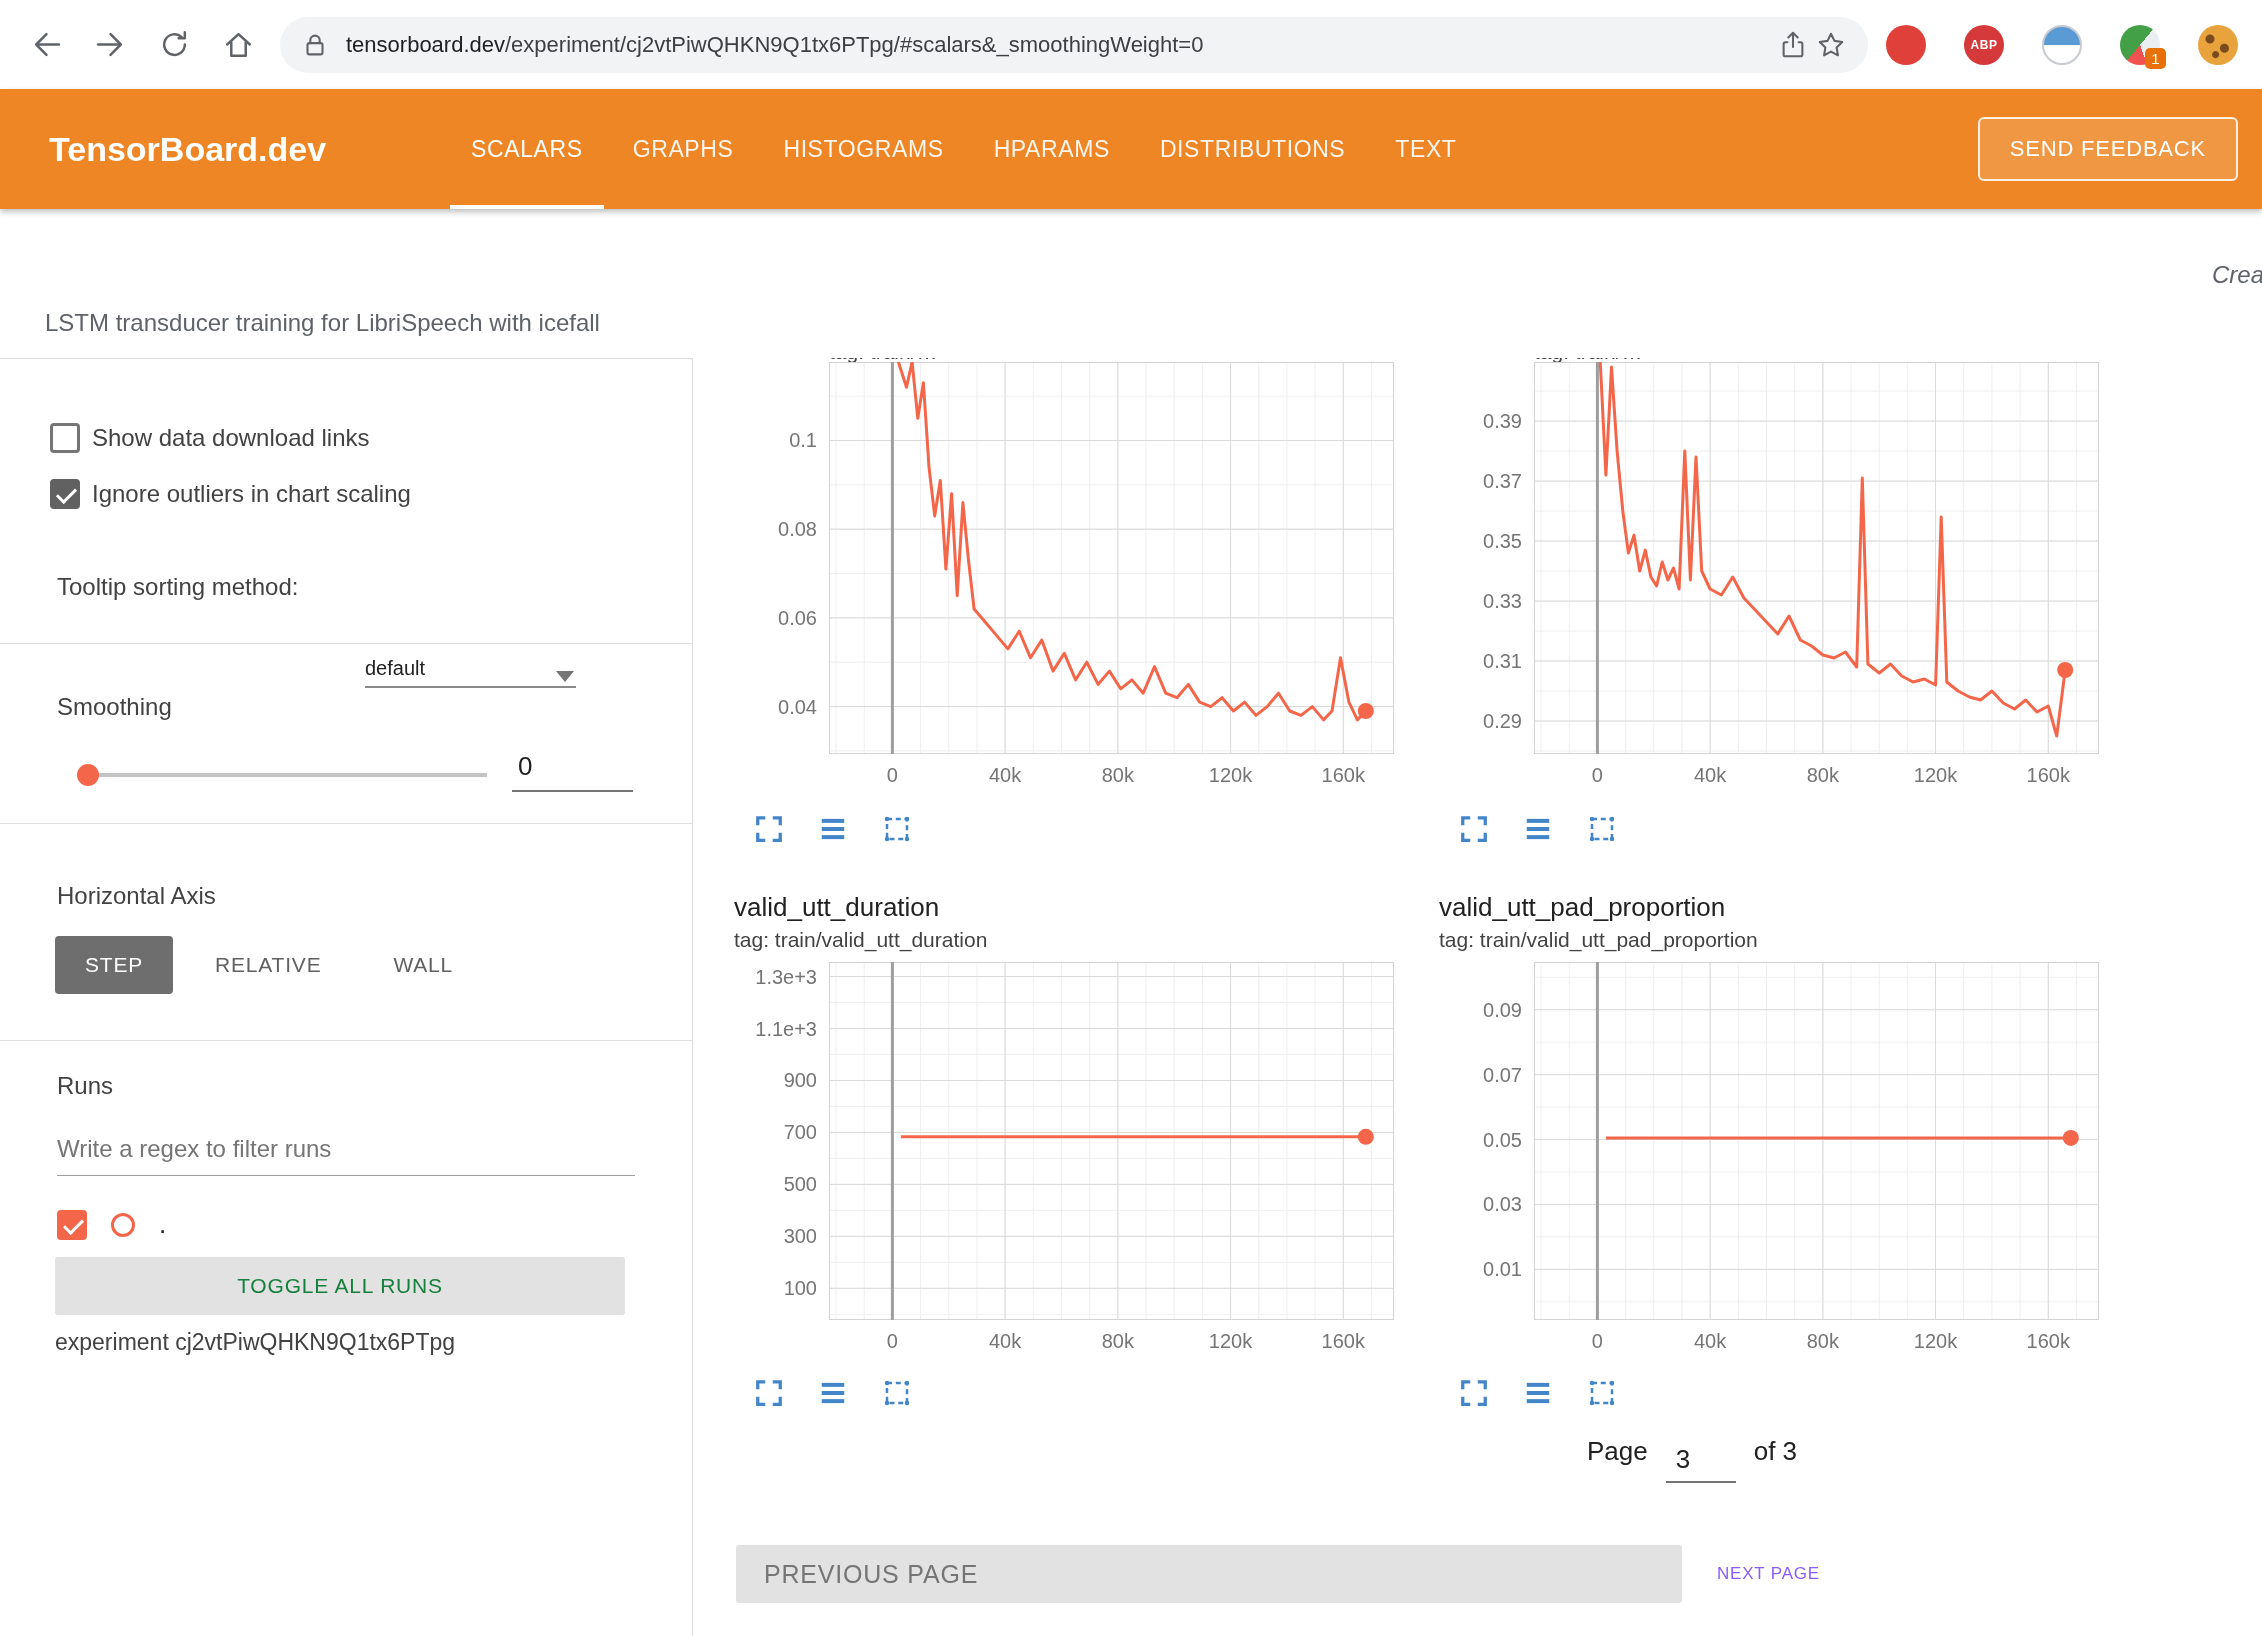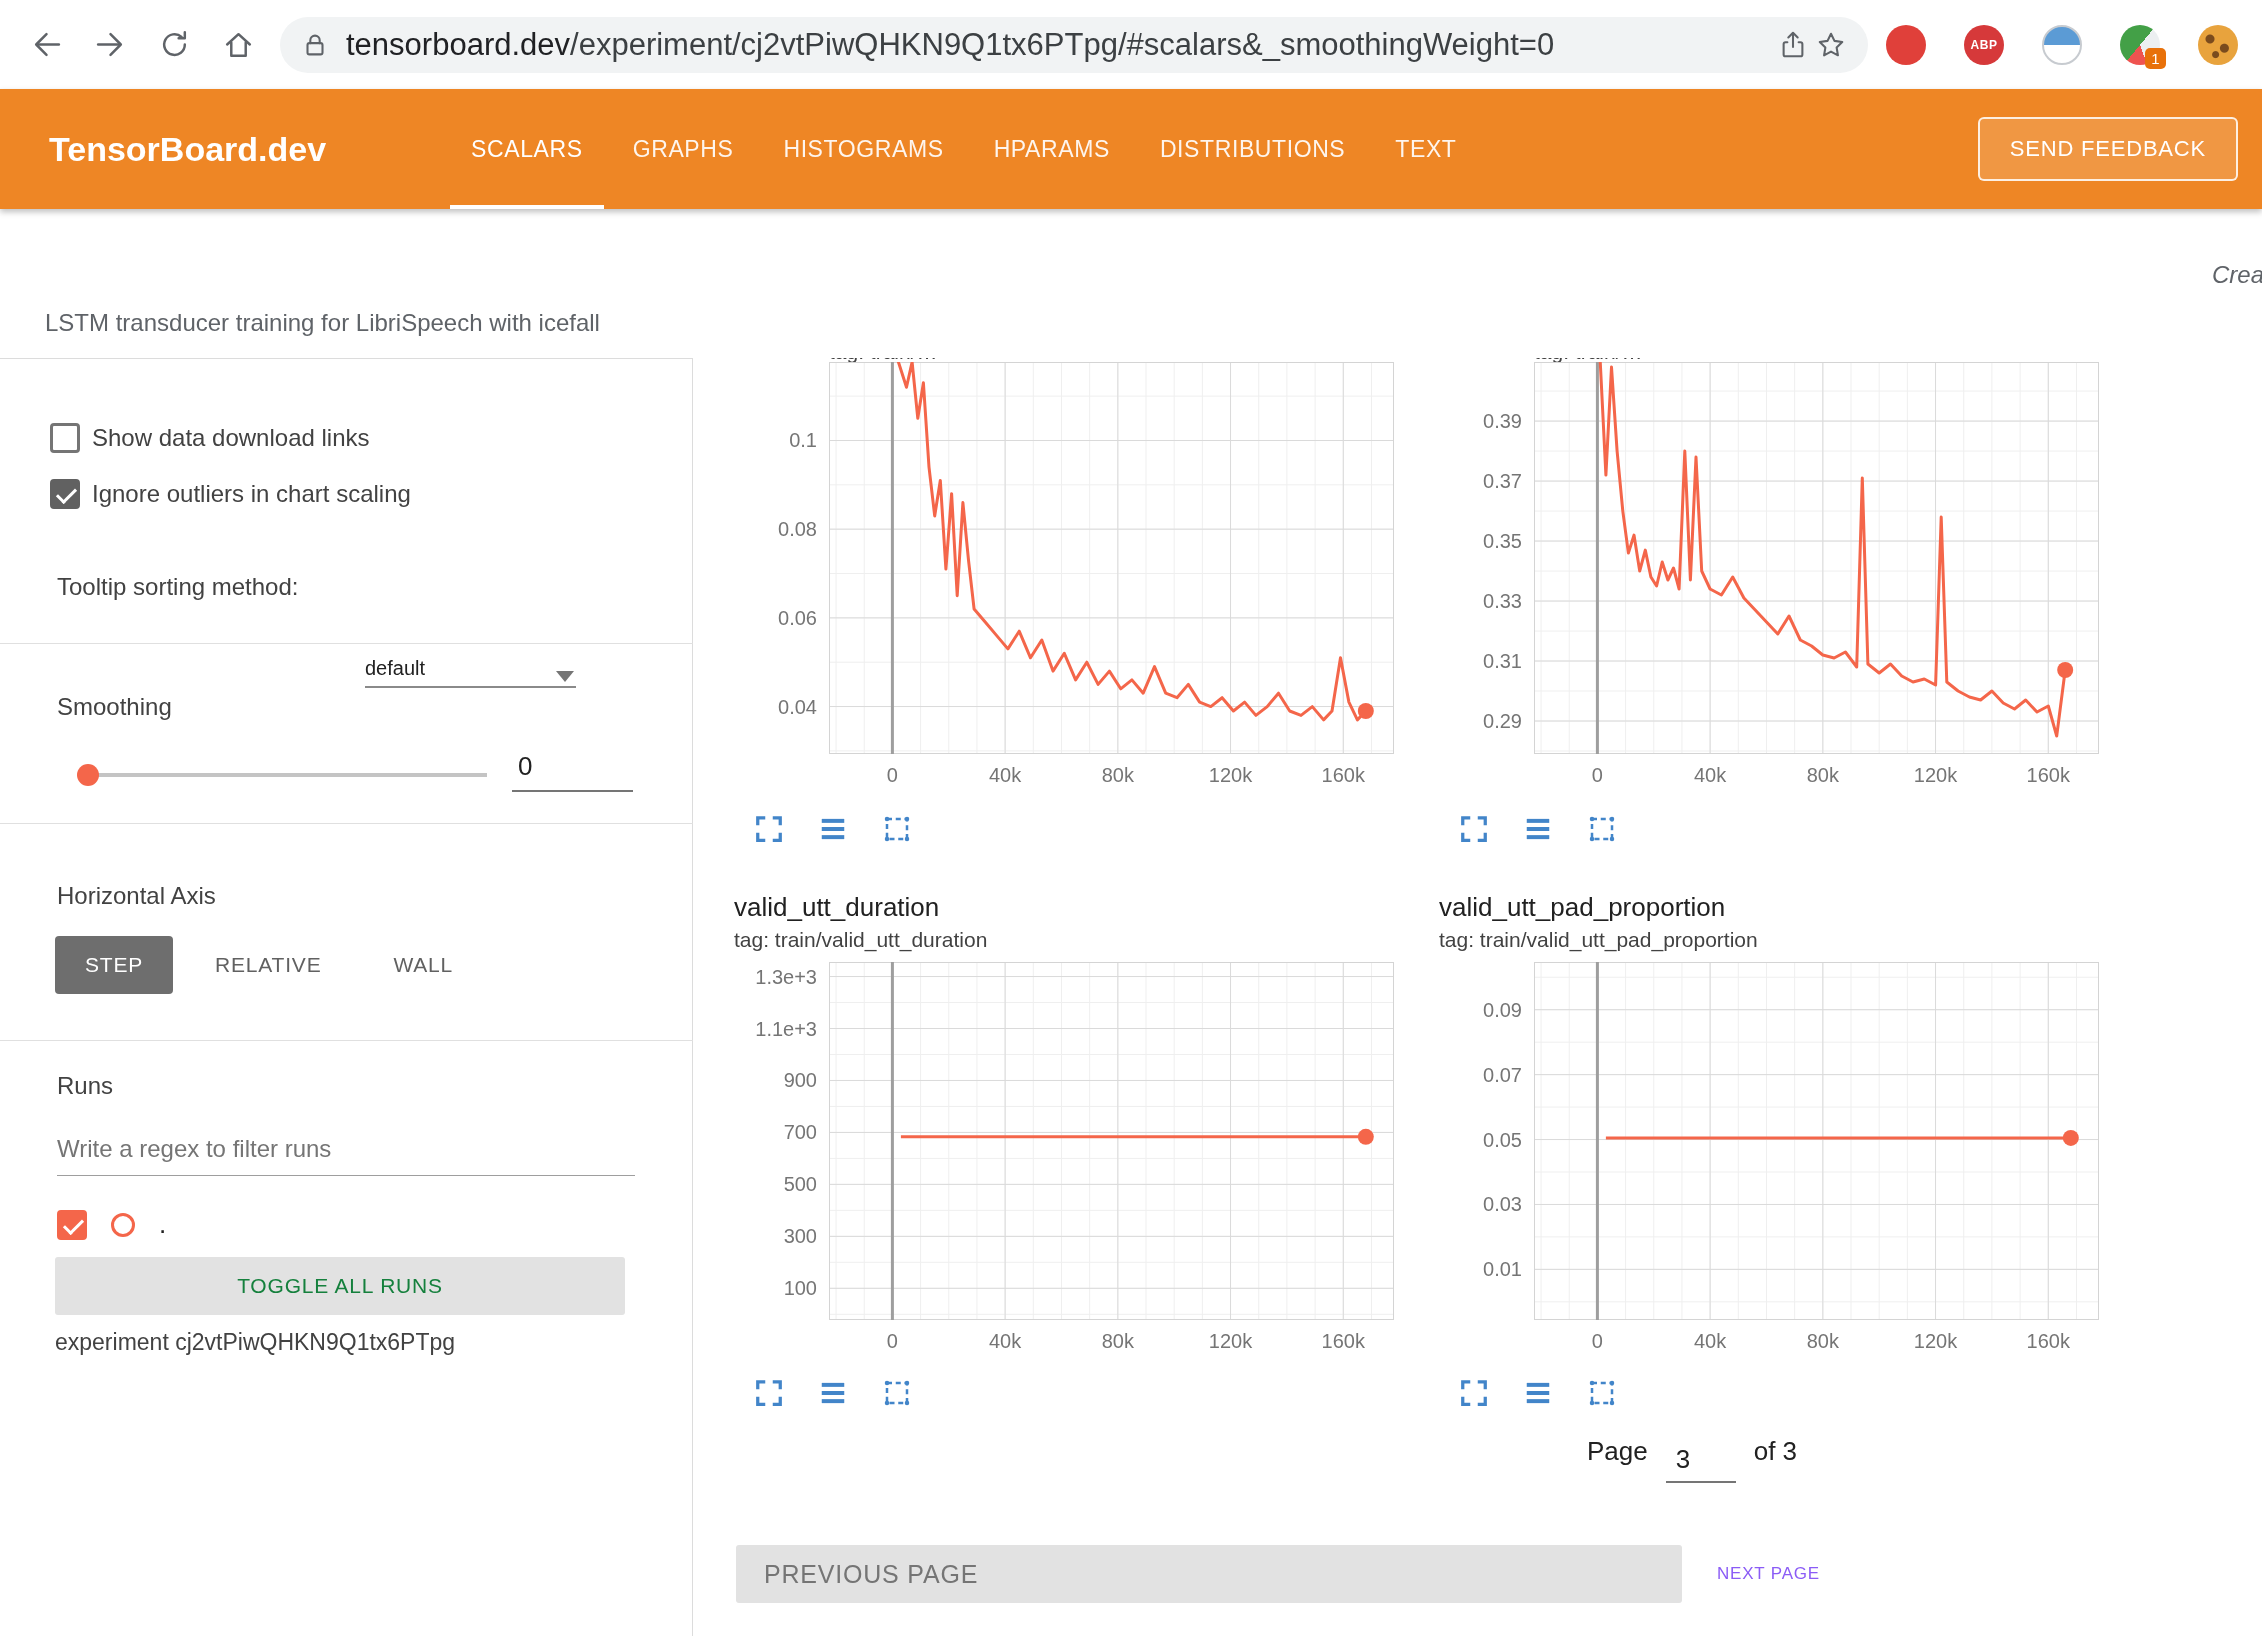--- a/index.html
+++ b/index.html
@@ -7,21 +7,21 @@
   body { font-family:"Liberation Sans", sans-serif; background:#fff; overflow:hidden; }
   .page { position:relative; width:2262px; height:1636px; overflow:hidden; background:#fff; }
 
   
   .browser-bar { position:absolute; left:0; top:0; width:2262px; height:89px; background:#fff; display:flex; align-items:center; padding:0 24px 0 28px; }
   .nav-icons { display:flex; align-items:center; gap:28px; margin-right:24px; }
   .nav-icon { width:36px; height:36px; display:flex; align-items:center; justify-content:center; cursor:pointer; }
   .nav-icon svg { width:33px; height:33px; stroke:#5f6368; stroke-width:2.4; fill:none; stroke-linecap:round; stroke-linejoin:round; }
   .omnibox { height:56px; width:1649px; background:#f1f3f4; border-radius:28px; display:flex; align-items:center; padding:0 18px 0 20px; }
   .omnibox svg { width:30px; height:30px; stroke:#5f6368; stroke-width:2.2; fill:none; stroke-linecap:round; stroke-linejoin:round; }
-  .url-text { flex:1; margin-left:16px; font-size:31px; color:#202124; white-space:nowrap; overflow:hidden; }
+  .url-text { flex:1; margin-left:16px; font-size:22px; color:#202124; white-space:nowrap; overflow:hidden; }
   .url-text .url-path { color:#3c4043; }
   .omni-action { width:38px; height:38px; display:flex; align-items:center; justify-content:center; cursor:pointer; }
   .extensions { display:flex; align-items:center; gap:38px; margin-left:18px; }
   .ext { position:relative; width:40px; height:40px; border-radius:50%; cursor:pointer; flex:none; }
   .ext-adblock { background:#e0403a; }
   .ext-abp { background:#d6393a; display:flex; align-items:center; justify-content:center; color:#fff; font-size:12px; font-weight:bold; letter-spacing:0.5px; }
   .ext-globe { background:linear-gradient(#5b9bd5 50%, #ffffff 50%); border:2px solid #c7cbd0; }
   .ext-pie { background:conic-gradient(from 220deg, #43a047 0 180deg, #eceff1 180deg 300deg, #ef5350 300deg 360deg); }
   .ext-badge { position:absolute; right:-6px; bottom:-4px; min-width:21px; height:21px; background:#e8710a; color:#fff; font-size:15px; border-radius:5px; display:flex; align-items:center; justify-content:center; padding:0 3px; }
   .ext-cookie { background:

